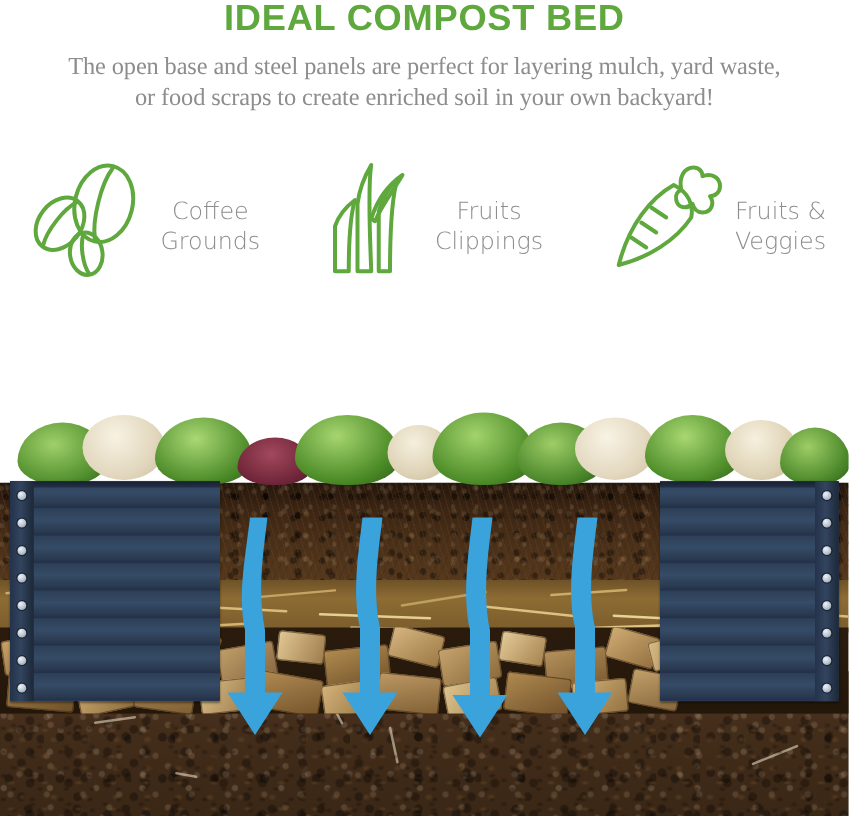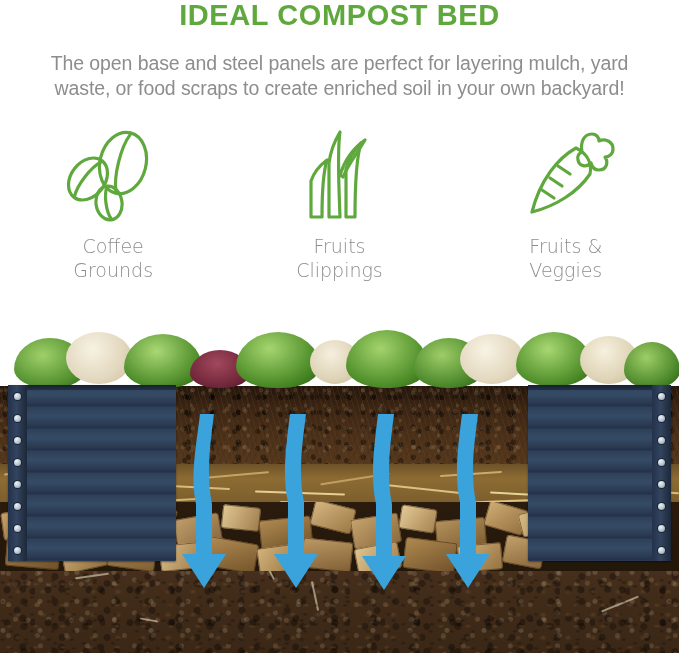--- a/index.html
+++ b/index.html
@@ -19,38 +19,38 @@
   .title{
     margin:0;padding:0;
     font-size:29px;
     line-height:31px;
     font-weight:700;
     letter-spacing:.6px;
     color:#5FA83D;
     font-family:"Liberation Sans", sans-serif;
   }
   .subtitle{
-    margin:20px auto 0 auto;
+    margin:10px auto 0 auto;
     width:580px;
     font-size:19.5px;
     line-height:25px;
     font-weight:300;
     color:#8d8d8d;
-    font-family:Liberation Sans, sans-serif;
+    font-family:Liberation Serif, serif;
     letter-spacing:-.1px;
   }
 
   
   .features{
     position:absolute;left:0;top:128px;width:679px;height:180px;
     display:flex;justify-content:space-around;align-items:flex-start;
   }
   .feature{
     width:190px;
-    display:flex;flex-direction:column;align-items:center;
+    display:flex;flex-direction:row;align-items:center;
   }
   .feature-icon{
     height:95px;width:130px;
     display:flex;align-items:center;justify-content:center;
   }
   .feature-label{
     margin-top:11px;
     font-size:19px;line-height:24px;
     font-weight:300;
     color:#8d8d8d;

